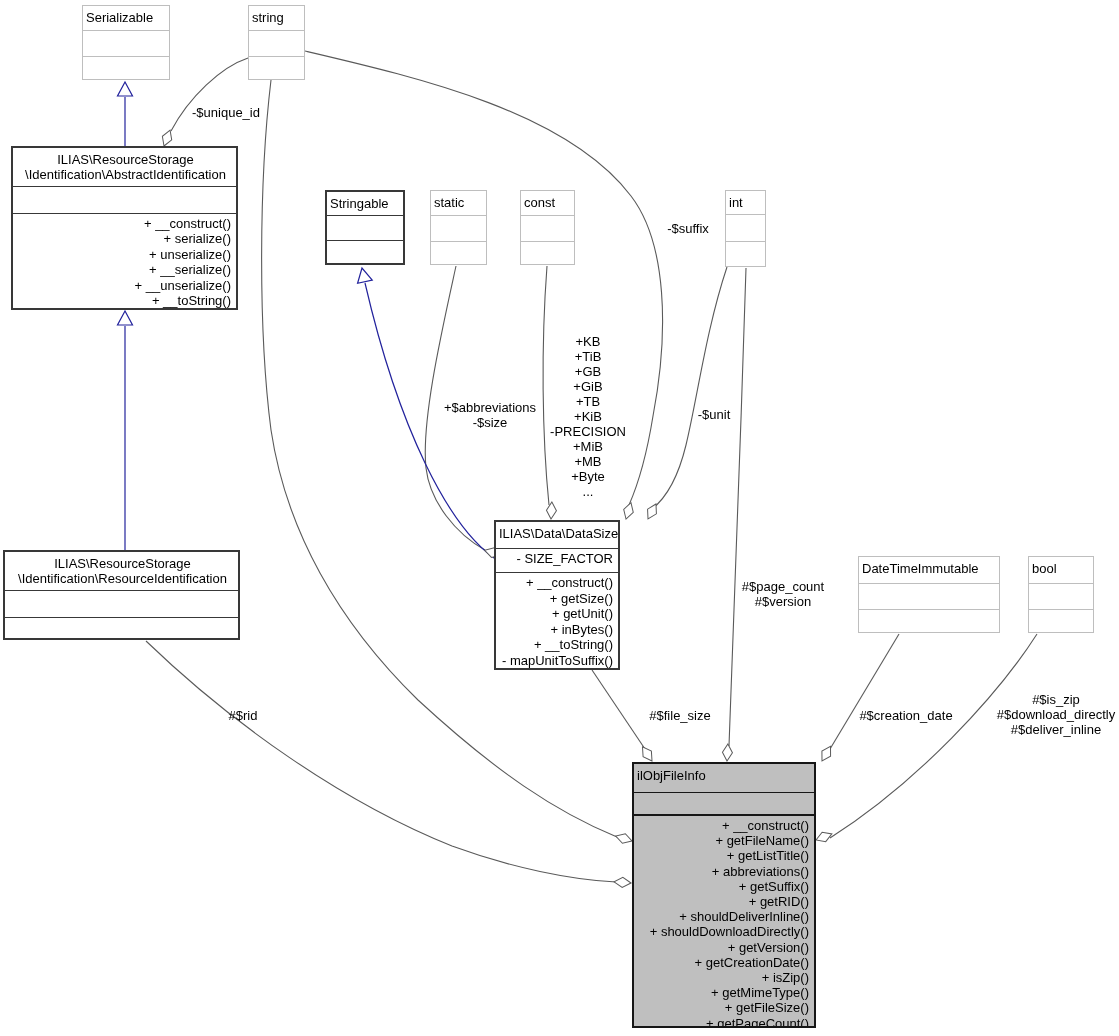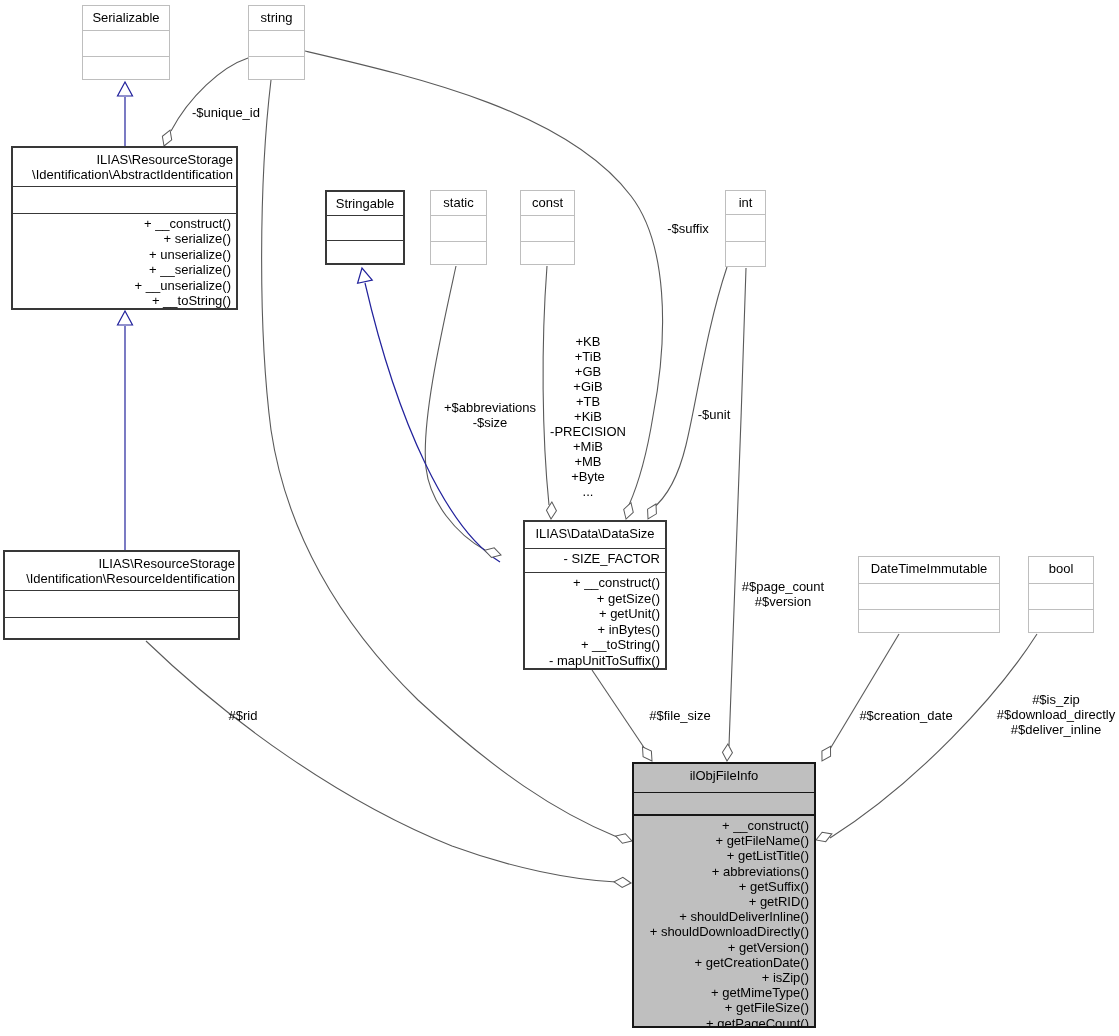--- a/index.html
+++ b/index.html
@@ -14,22 +14,22 @@
     display:flex;flex-direction:column;color:#000;
   }
   .node.light{border:1px solid #bebebe;}
   .node.dark{border:2px solid #383838;}
   .node.main{border:2px solid #161616;background:#bfbfbf;}
   .sec{box-sizing:border-box;overflow:hidden;}
   .light .sec + .sec{border-top:1px solid #bebebe;}
   .dark  .sec + .sec{border-top:1px solid #383838;}
   .main  .sec + .sec{border-top:1px solid #161616;}
   .main  .sec.methods{border-top-width:2px;}
-  .title{text-align:center;line-height:15px;padding:4px 3px 0 3px;white-space:pre-line;}
-  .title.left{text-align:right;padding-left:5px;}
+  .title{line-height:15px;padding:4px 3px 0 3px;white-space:pre-line;}
+  .title.left{text-align:center;padding-left:5px;}
   .grow{flex:1;}
   .list{padding:2px 5px;text-align:right;}
   .list .line{white-space:nowrap;}
   .elabel{
     position:absolute;text-align:center;white-space:pre-line;
     line-height:15px;color:#000;
   }
 </style>
 </head>
 <body>
@@ -118,21 +118,21 @@
     <div class="sec" style="height:26px"></div>
     <div class="sec grow"></div>
   </div>
 
   <div class="node light" style="left:725px;top:190px;width:41px;height:77px">
     <div class="sec title" style="height:23px">int</div>
     <div class="sec" style="height:27px"></div>
     <div class="sec grow"></div>
   </div>
 
-  <div class="node dark" style="left:523px;top:520px;width:144px;height:150px">
+  <div class="node dark" style="left:494px;top:520px;width:126px;height:150px">
     <div class="sec title" style="height:26px">ILIAS\Data\DataSize</div>
     <div class="sec list" style="height:24px;line-height:16px">
         <div class="line">- SIZE_FACTOR</div>
       </div>
     <div class="sec grow list" style="line-height:15.6px">
         <div class="line">+ __construct()</div>
         <div class="line">+ getSize()</div>
         <div class="line">+ getUnit()</div>
         <div class="line">+ inBytes()</div>
         <div class="line">+ __toString()</div>

